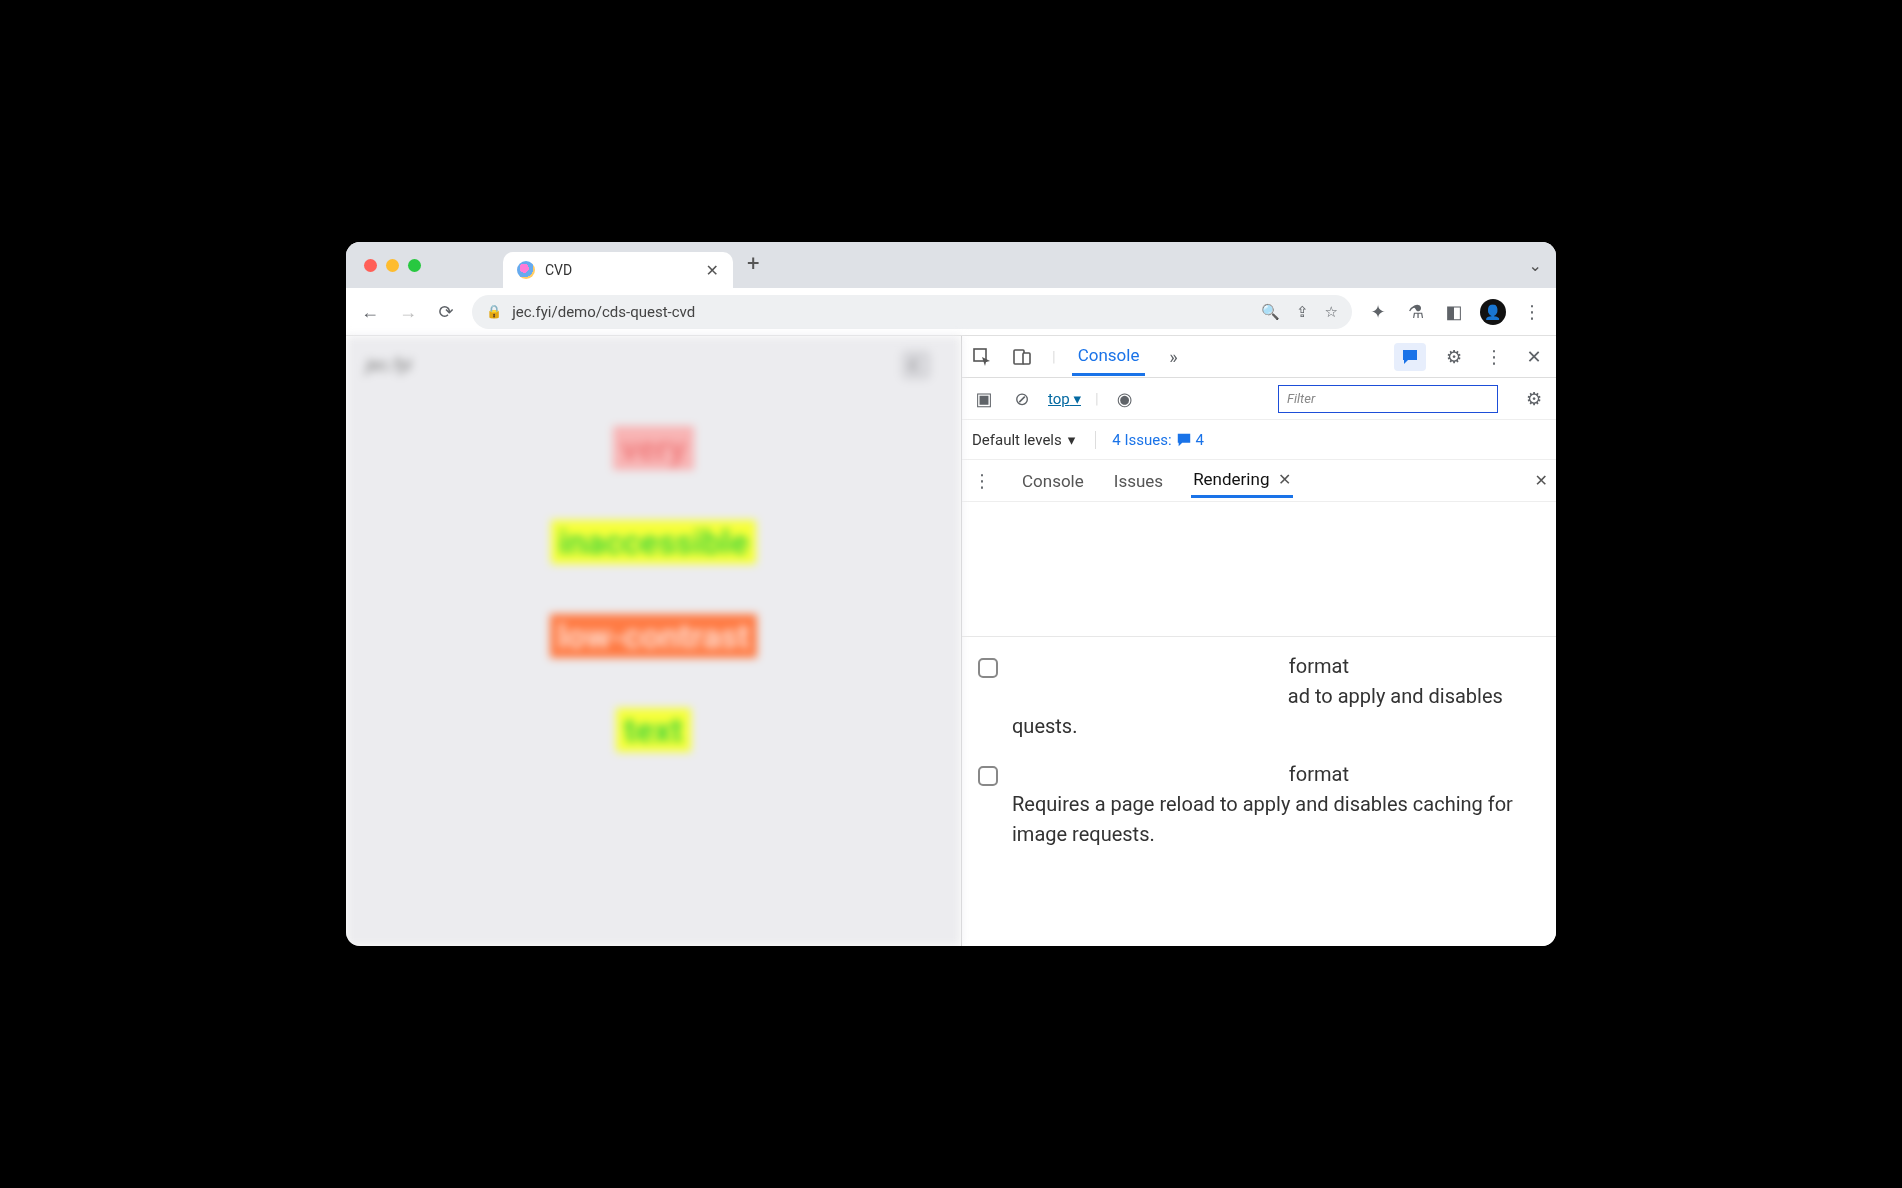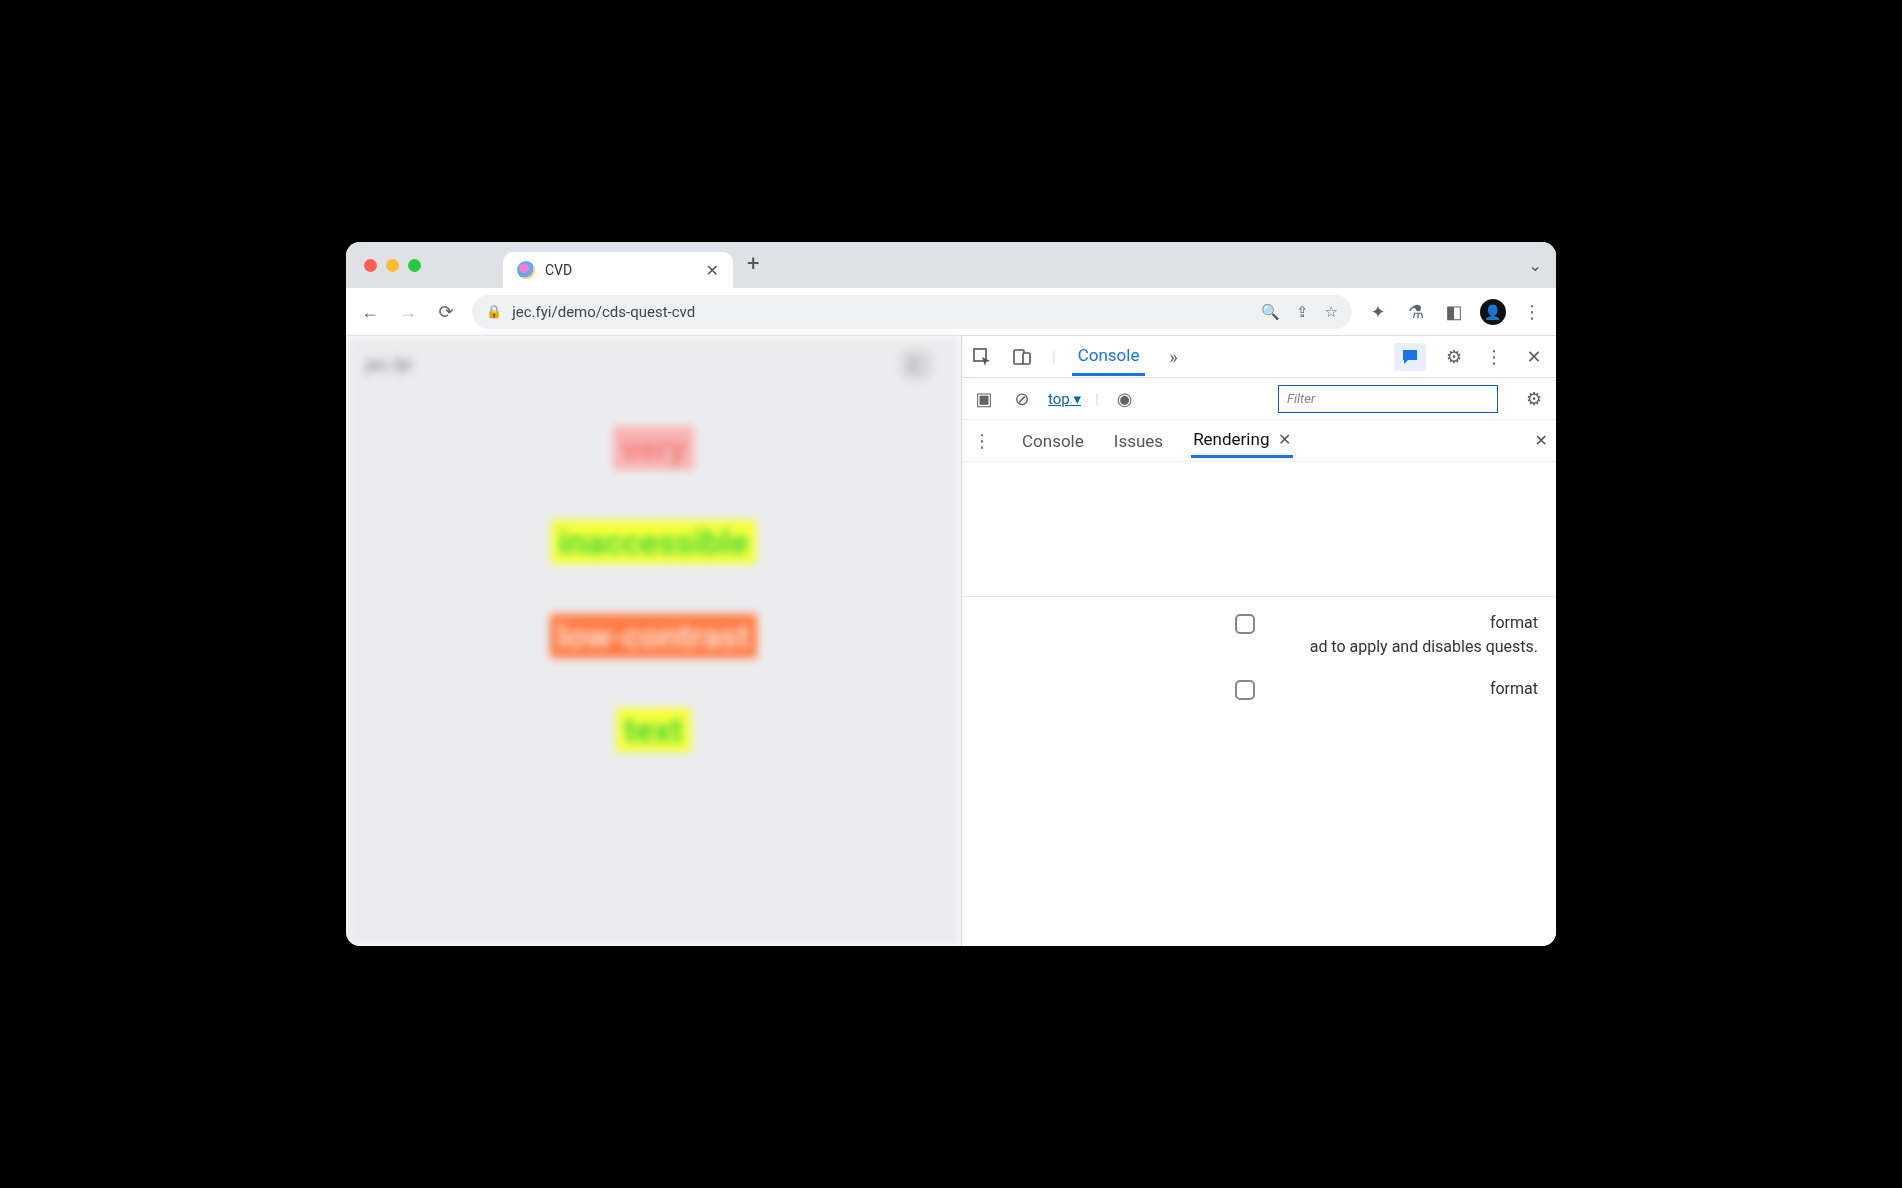--- a/index.html
+++ b/index.html
@@ -49,21 +49,21 @@
   .issues-badge { color:#1a73e8; display:flex; align-items:center; gap:4px; border-left:1px solid #ddd; padding-left:16px; }
   .drawer-tabs { height:42px; border-bottom:1px solid #eee; display:flex; align-items:center; padding:0 8px; gap:26px; }
   .drawer-tabs .dtab { font-size:17px; color:#555; padding:6px 2px; }
   .drawer-tabs .dtab.active { color:#111; border-bottom:3px solid #1a73e8; }
   .drawer-tabs .xclose { font-size:16px; color:#555; cursor:pointer; }
   .drawer-tabs .spacer{flex:1;}
   .drawer-body { flex:1; padding:14px 18px 0 50px; position:relative; overflow:hidden; }
   .section-title { font-size:17px; color:#222; }
   .section-sub { font-size:16px; color:#777; margin-top:2px; }
   .divider { border-top:1px solid #e7e7e7; margin:18px -18px 14px -50px; }
-  .below { font-size:16px; color:#333; line-height:1.5;text-align:right; }
+  .below { font-size:20px; color:#333; line-height:1.5; }
   .cb { width:20px; height:20px; border:2px solid #888; border-radius:5px; display:inline-block; vertical-align:middle; margin-left:-34px; margin-right:10px; }
   
   .dropdown { position:absolute; left:52px; top:64px; background:#4a4a4c; border-radius:8px; padding:6px 0; min-width:195px; box-shadow:0 8px 24px rgba(0,0,0,0.35); }
   .dropdown .opt { padding:6px 14px 6px 28px; color:#fff; font-size:16px; cursor:pointer; position:relative; white-space:nowrap; }
   .dropdown .opt.sel { background:#2b7de9; }
   .dropdown .opt.sel::before { content:"✓"; position:absolute; left:8px; }
   svg { display:block; }
 </style>
 </head>
 <body>
@@ -149,20 +149,30 @@
         <span class="ticon">⊘</span>
         <span class="sel"><span>top</span> ▾</span>
         <span style="color:#ddd">|</span>
         <span class="ticon">◉</span>
         <div class="filterbox">
           <span>Filter</span>
         </div>
         <span class="ticon" style="margin-left:10px">⚙</span>
       </div>
 
+      <div class="dt-sub2">
+        <span class="pill"><span>Default levels</span> ▾</span>
+        <span class="pill issues-badge">
+          <span>4 Issues:</span>
+          <svg width="16" height="16" viewBox="0 0 18 18">
+              <path d="M2 2h14v10H7l-4 4V12H2z" fill="#1a73e8"></path>
+            </svg>
+          <span>4</span>
+        </span>
+      </div>
 
       <div class="drawer-tabs">
         <span class="ticon">⋮</span>
         <span class="dtab">Console</span>
         <span class="dtab">Issues</span>
         <span class="dtab active">
           <span>Rendering</span>
           &nbsp;<span class="xclose">✕</span>
         </span>
         <div class="spacer"></div>
@@ -174,17 +184,18 @@
 
         <div class="divider" style="margin-top:120px"></div>
         <div class="below">
           <span class="cb"></span>
           <span style="visibility:hidden">XXXXXXXXXXXXXXXXXXXXXX</span><span>format</span><br>
           <span style="visibility:hidden">XXXXXXXXXXXXXXXXXXXXXX</span><span>ad to apply and disables quests.</span>
         </div>
         <div class="below" style="margin-top:18px">
           <span class="cb"></span>
           <span style="visibility:hidden">XXXXXXXXXXXXXXXXXXXXXX</span><span>format</span><br>
+          <span>Requires a page reload to apply and disables caching for image requests.</span>
         </div>
       </div>
     </div>
   </div>
 </div>
 
 </body></html>

